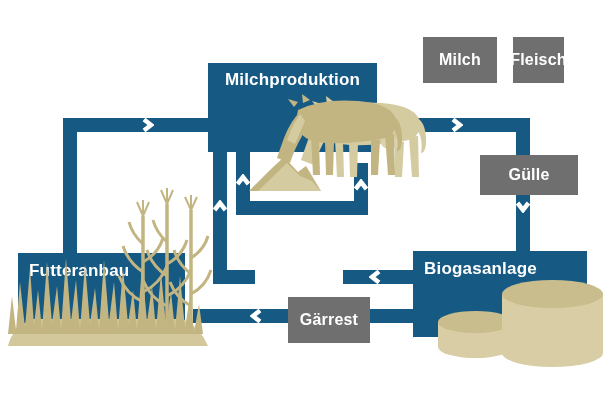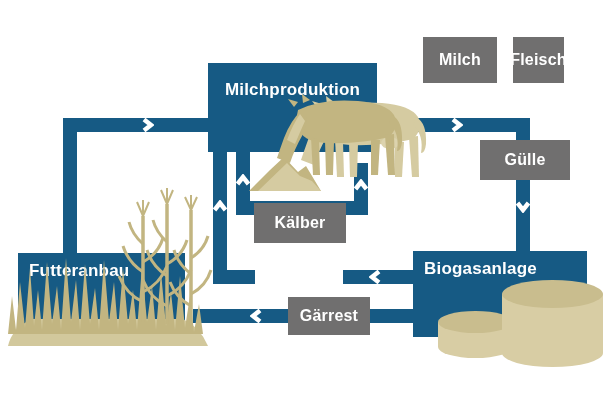--- a/index.html
+++ b/index.html
@@ -17,21 +17,21 @@
     overflow:hidden;font-family:"Liberation Sans",sans-serif;
   }
   .line{position:absolute;background:var(--blue);z-index:1;}
   .chev{position:absolute;z-index:2;width:14px;height:14px;line-height:0;}
   .box{
     position:absolute;z-index:3;display:flex;align-items:center;justify-content:center;
     color:#fff;font-weight:bold;font-size:17px;box-sizing:border-box;letter-spacing:.2px;
   }
   .box.blue{background:var(--blue);}
   .box.gray{background:var(--gray);font-size:16px;}
-  .box.top-center{align-items:flex-start;padding-top:17px;}
+  .box.top-center{align-items:flex-start;padding-top:7px;}
   .box.top-left{align-items:flex-start;justify-content:flex-start;padding:8px 0 0 11px;}
   .illus{position:absolute;left:0;top:0;z-index:4;pointer-events:none;}
 </style>
 </head>
 <body>
 
 <div class="stage">
 
   <div class="line" style="left:63px;top:118px;width:14px;height:135px"></div>
   <div class="line" style="left:63px;top:118px;width:145px;height:14px"></div>
@@ -88,27 +88,24 @@
   <div class="box gray" style="left:423px;top:37px;width:74px;height:46px">
     <span>Milch</span>
   </div>
 
   <div class="box blue top-left" style="left:413px;top:251px;width:174px;height:86px">
     <span>Biogasanlage</span>
   </div>
   <div class="box gray" style="left:513px;top:37px;width:51px;height:46px">
     <span>Fleisch</span>
   </div>
-  <div class="box gray" style="left:480px;top:140px;width:90px;height:40px">
+  <div class="box gray" style="left:480px;top:155px;width:98px;height:40px">
     <span>Gülle</span>
   </div>
-  <div class="box gray" style="left:254px;top:203px;width:92px;height:40px">
-    <span>Kälber</span>
-  </div>
-  <div class="box gray" style="left:288px;top:297px;width:82px;height:38px">
+  <div class="box gray" style="left:288px;top:297px;width:82px;height:46px">
     <span>Gärrest</span>
   </div>
 
   <svg class="illus" width="608" height="405" viewBox="0 0 608 405">
 
     <g>
       <path d="M8,346 Q12,328 32,319 L183,319 Q200,327 208,346 Z" fill="#d2c89c"></path>
       <path d="M8,334 L12,296 L16,330 L20,282 L25,328 L30,268 L34,326 L38,290 L42,330
                L47,262 L52,324 L57,286 L61,330 L66,258 L71,322 L76,280 L80,330
                L85,264 L90,324 L95,288 L99,330 L104,260 L109,322 L114,282 L118,330

